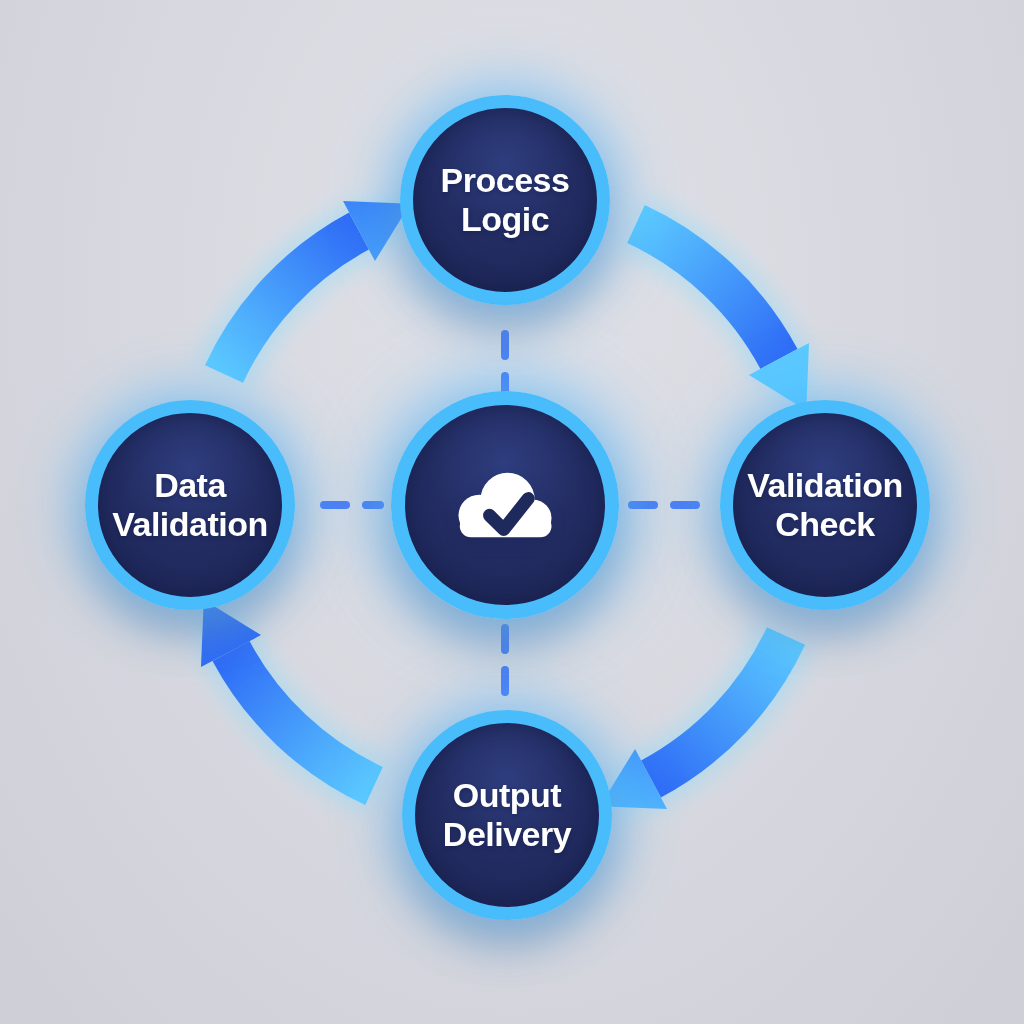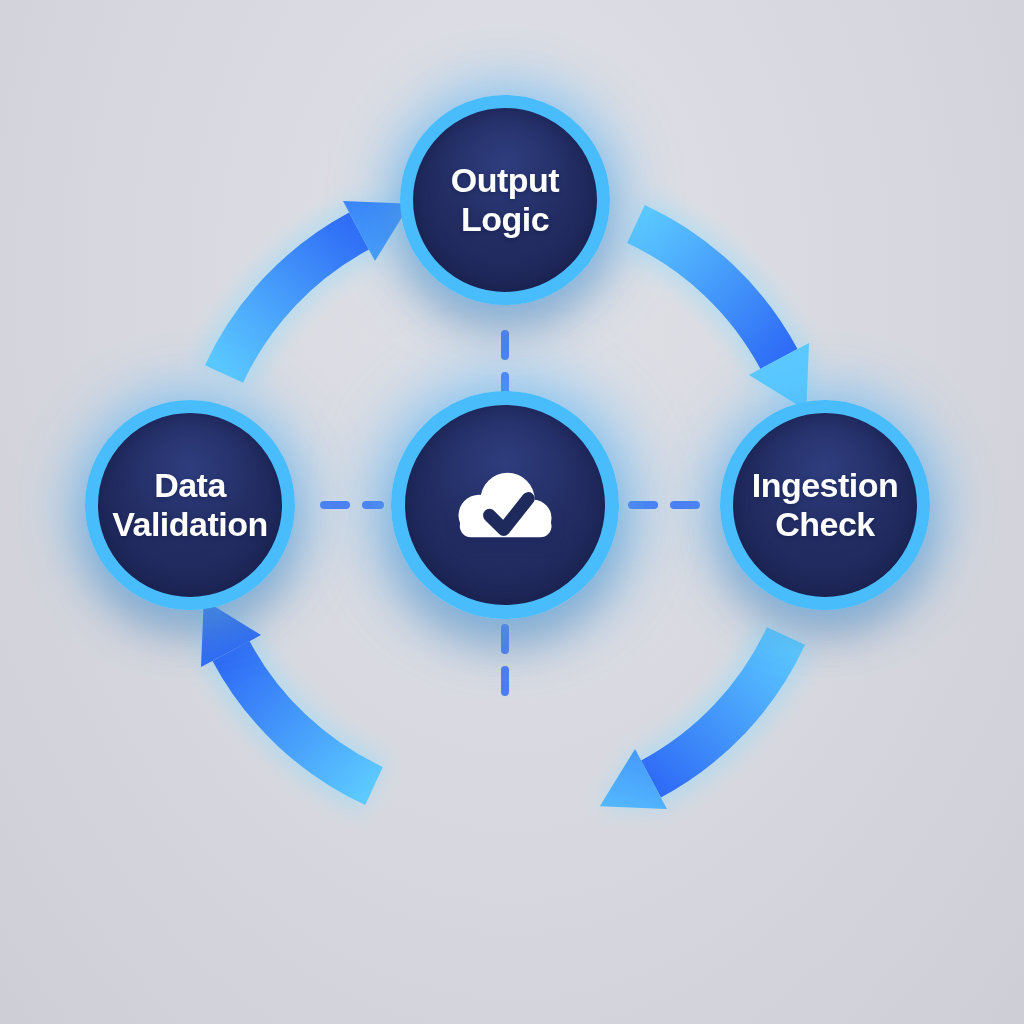--- a/index.html
+++ b/index.html
@@ -104,27 +104,30 @@
 
     <g stroke="#4d7cf3" stroke-width="8" stroke-linecap="round" stroke-dasharray="22 20">
       <line x1="505" y1="334" x2="505" y2="392"></line>
       <line x1="505" y1="628" x2="505" y2="704"></line>
       <line x1="324" y1="505" x2="380" y2="505"></line>
       <line x1="632" y1="505" x2="698" y2="505"></line>
     </g>
   </svg>
 
   <div class="node pos-top">
-    <span class="label">Output Logic</span>
+    <span class="label">Process Logic</span>
   </div>
 
   <div class="node pos-right">
-    <span class="label">Ingestion Check</span>
+    <span class="label">Validation Check</span>
   </div>
 
+  <div class="node pos-bottom">
+    <span class="label">Output Delivery</span>
+  </div>
 
   <div class="node pos-left">
     <span class="label">Data Validation</span>
   </div>
 
   <div class="node node-center">
     <svg class="cloud-icon" width="124" height="86" viewBox="0 0 96 66">
       <g fill="#ffffff">
         <circle cx="28" cy="41" r="16"></circle>
         <circle cx="50" cy="29" r="21"></circle>

